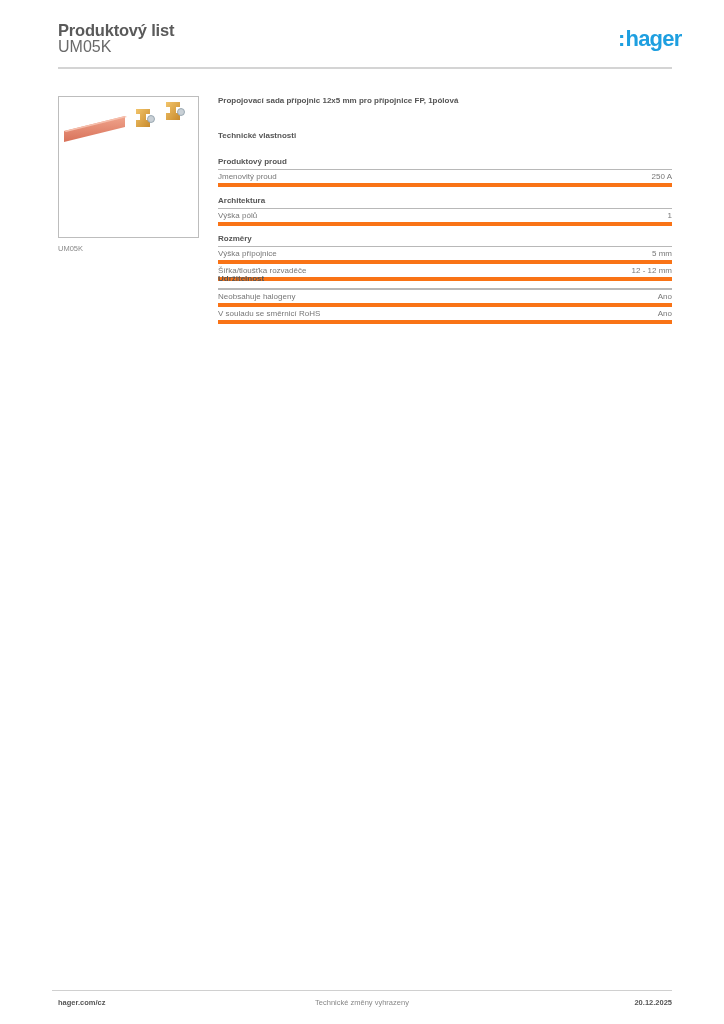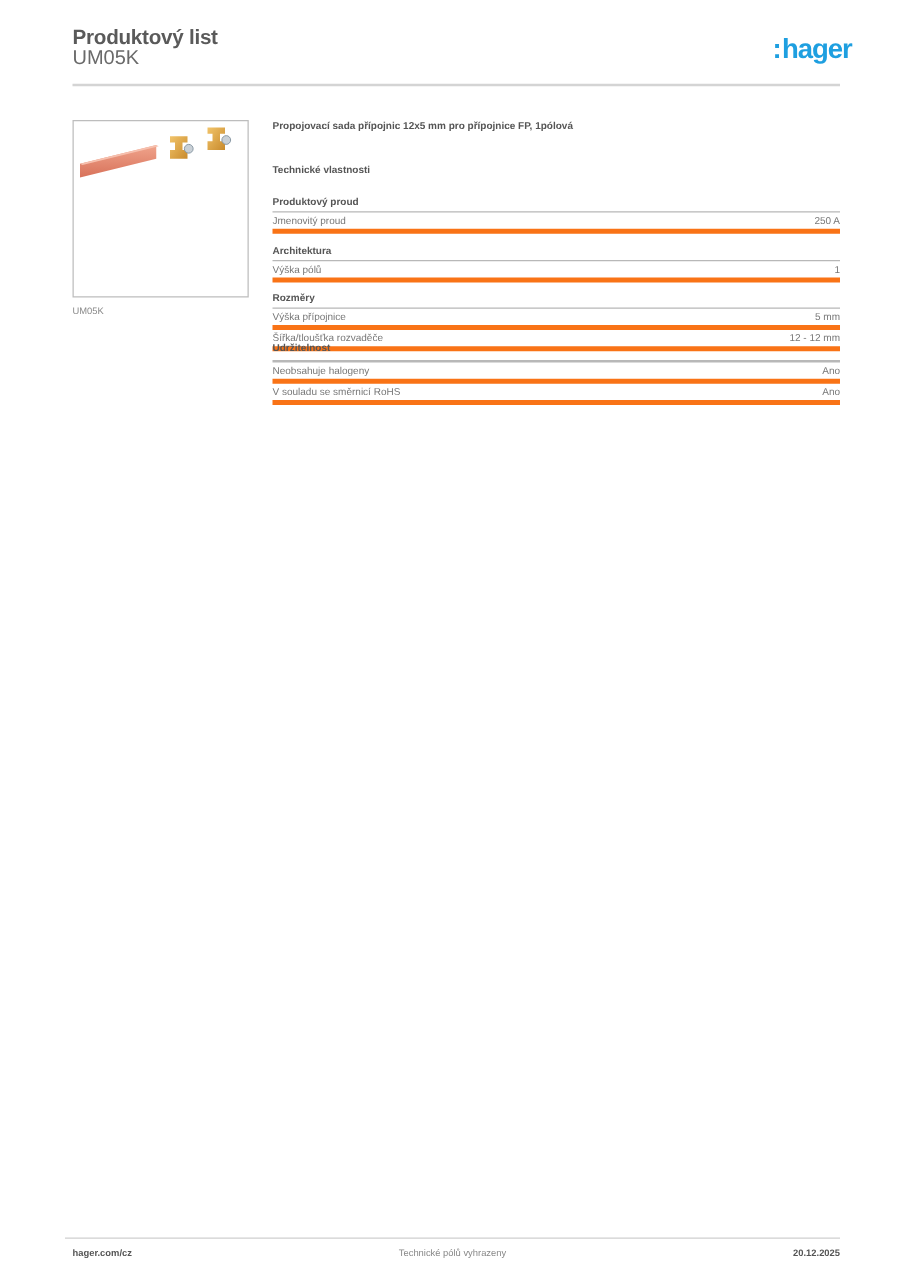--- a/index.html
+++ b/index.html
@@ -130,14 +130,14 @@
     <span class="val">Ano</span>
   </div>
   <div class="spec-row">
     <span>V souladu se směrnicí RoHS</span>
     <span class="val">Ano</span>
   </div>
 </div>
 
 <div class="footer-rule"></div>
 <div class="footer-left">hager.com/cz</div>
-<div class="footer-center">Technické pólů vyhrazeny</div>
+<div class="footer-center">Technické změny vyhrazeny</div>
 <div class="footer-right">20.12.2025</div>
 
 </body></html>

